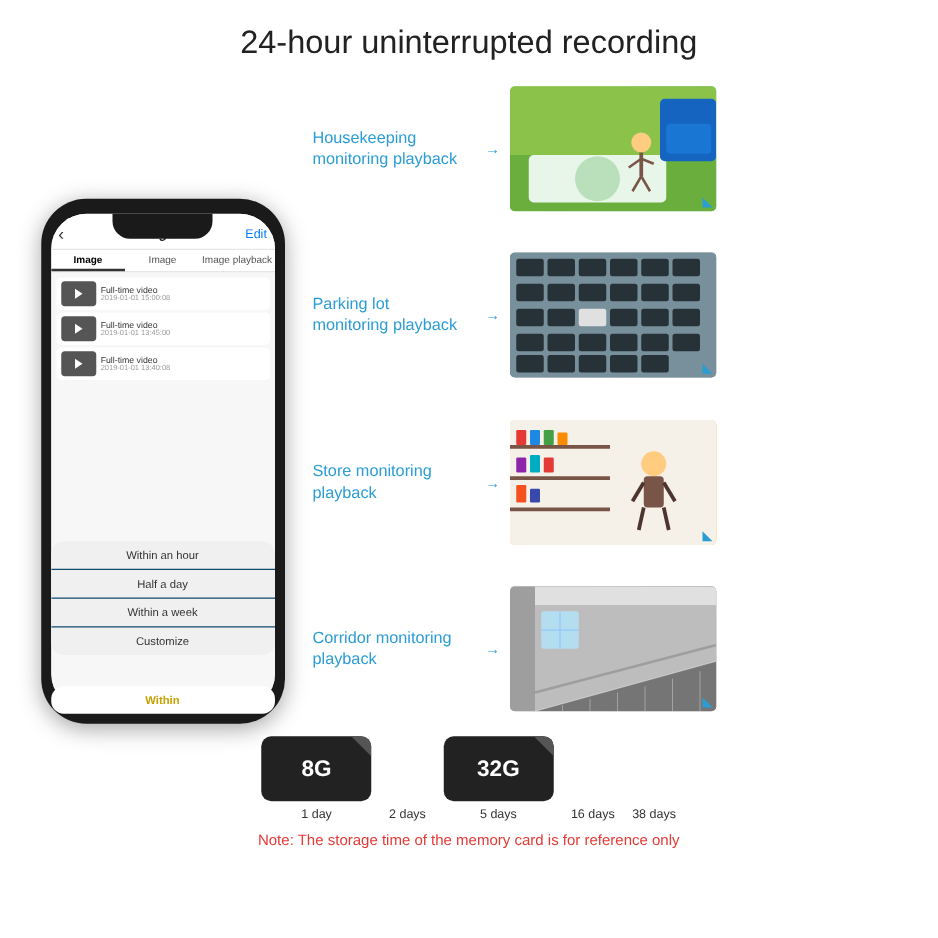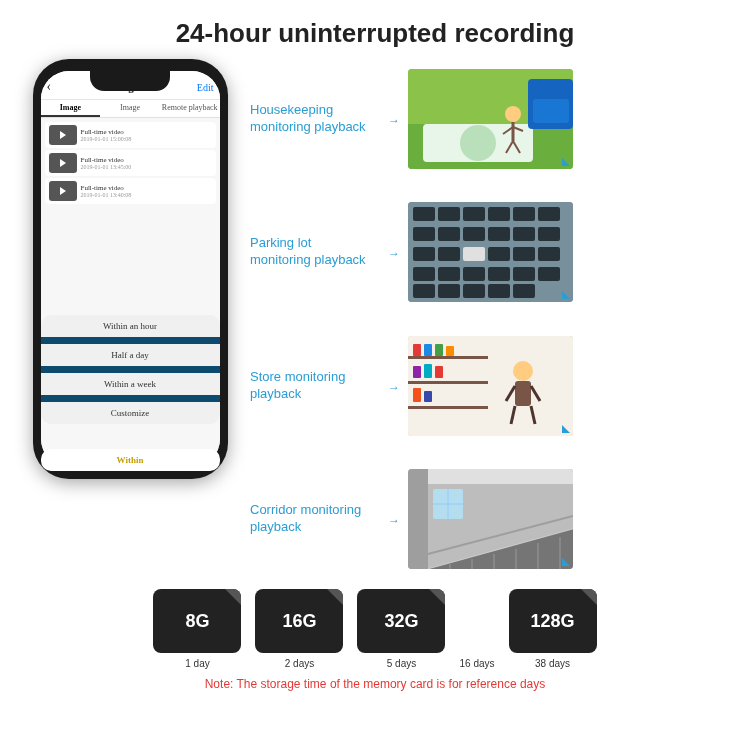--- a/index.html
+++ b/index.html
@@ -11,41 +11,40 @@
       overflow: hidden;
     }
 
     
     .header {
       text-align: center;
       padding: 18px 0 10px;
     }
     .header h1 {
       font-size: 26px;
-      font-weight: bold;
+      font-weight: normal;
       color: #222;
     }
 
     
     .main-section {
       display: flex;
       flex-direction: row;
       padding: 0 20px;
       gap: 10px;
       height: 520px;
     }
 
     
     .phone-container {
       width: 220px;
       flex-shrink: 0;
       display: flex;
-      align-items: flex-start;
+      align-items: flex-end;
       justify-content: center;
-      font-family: Liberation Serif, serif;
     }
 
     .phone {
       width: 195px;
       height: 420px;
       background: #1a1a1a;
       border-radius: 36px;
       padding: 12px 8px;
       position: relative;
       box-shadow: 0 4px 18px rgba(0,0,0,0.35);
@@ -166,21 +165,21 @@
       background: rgba(240,240,240,0.97);
       border-radius: 10px;
       z-index: 20;
       overflow: hidden;
     }
     .dropdown-item {
       text-align: center;
       font-size: 9px;
       padding: 6px 0;
       color: #333;
-      border-bottom: 7px solid #0c4a6e;
+      border-bottom: 1px solid #0c4a6e;
     }
     .dropdown-item:last-child { border-bottom: none; }
     .dropdown-cancel {
       text-align: center;
       font-size: 9px;
       padding: 6px 0;
       color: #c8a000;
       font-weight: bold;
       background: #fff;
       border-radius: 10px;
@@ -263,21 +262,21 @@
       margin-bottom: 6px;
     }
     .storage-card {
       display: flex;
       flex-direction: column;
       align-items: center;
       gap: 5px;
     }
     .sd-card {
       width: 88px;
-      height: 64px;
+      height: 52px;
       background: #222;
       border-radius: 8px 8px 8px 8px;
       position: relative;
       display: flex;
       align-items: center;
       justify-content: center;
     }
     .sd-card::before {
       content: '';
       position: absolute;
@@ -323,21 +322,21 @@
 
         <div class="screen-header">
           <span class="back-arrow">‹</span>
           <span class="title">Image</span>
           <span class="edit">Edit</span>
         </div>
 
         <div class="screen-tabs">
           <div class="screen-tab active">Image</div>
           <div class="screen-tab">Image</div>
-          <div class="screen-tab">Remote playback</div>
+          <div class="screen-tab">Image playback</div>
         </div>
 
         <div class="screen-list">
           <div class="screen-list-item">
             <div class="list-thumb">
                 <div class="play-icon"></div>
               </div>
             <div class="list-info">
               <div class="list-title">Full-time video</div>
               <div class="list-date">2019-01-01 15:00:08</div>
@@ -529,39 +528,33 @@
   <div class="storage-cards">
 
     <div class="storage-card">
       <div class="sd-card">
         <span class="sd-label">8G</span>
       </div>
       <span class="storage-days">1 day</span>
     </div>
 
     <div class="storage-card">
-      <div class="sd-card">
-        <span class="sd-label">16G</span>
-      </div>
       <span class="storage-days">2 days</span>
     </div>
 
     <div class="storage-card">
       <div class="sd-card">
         <span class="sd-label">32G</span>
       </div>
       <span class="storage-days">5 days</span>
     </div>
 
     <div class="storage-card">
       <span class="storage-days">16 days</span>
     </div>
 
     <div class="storage-card">
-      <div class="sd-card">
-        <span class="sd-label">128G</span>
-      </div>
       <span class="storage-days">38 days</span>
     </div>
 
   </div>
-  <div class="storage-note">Note: The storage time of the memory card is for reference days</div>
+  <div class="storage-note">Note: The storage time of the memory card is for reference only</div>
 </div>
 
 </body></html>

